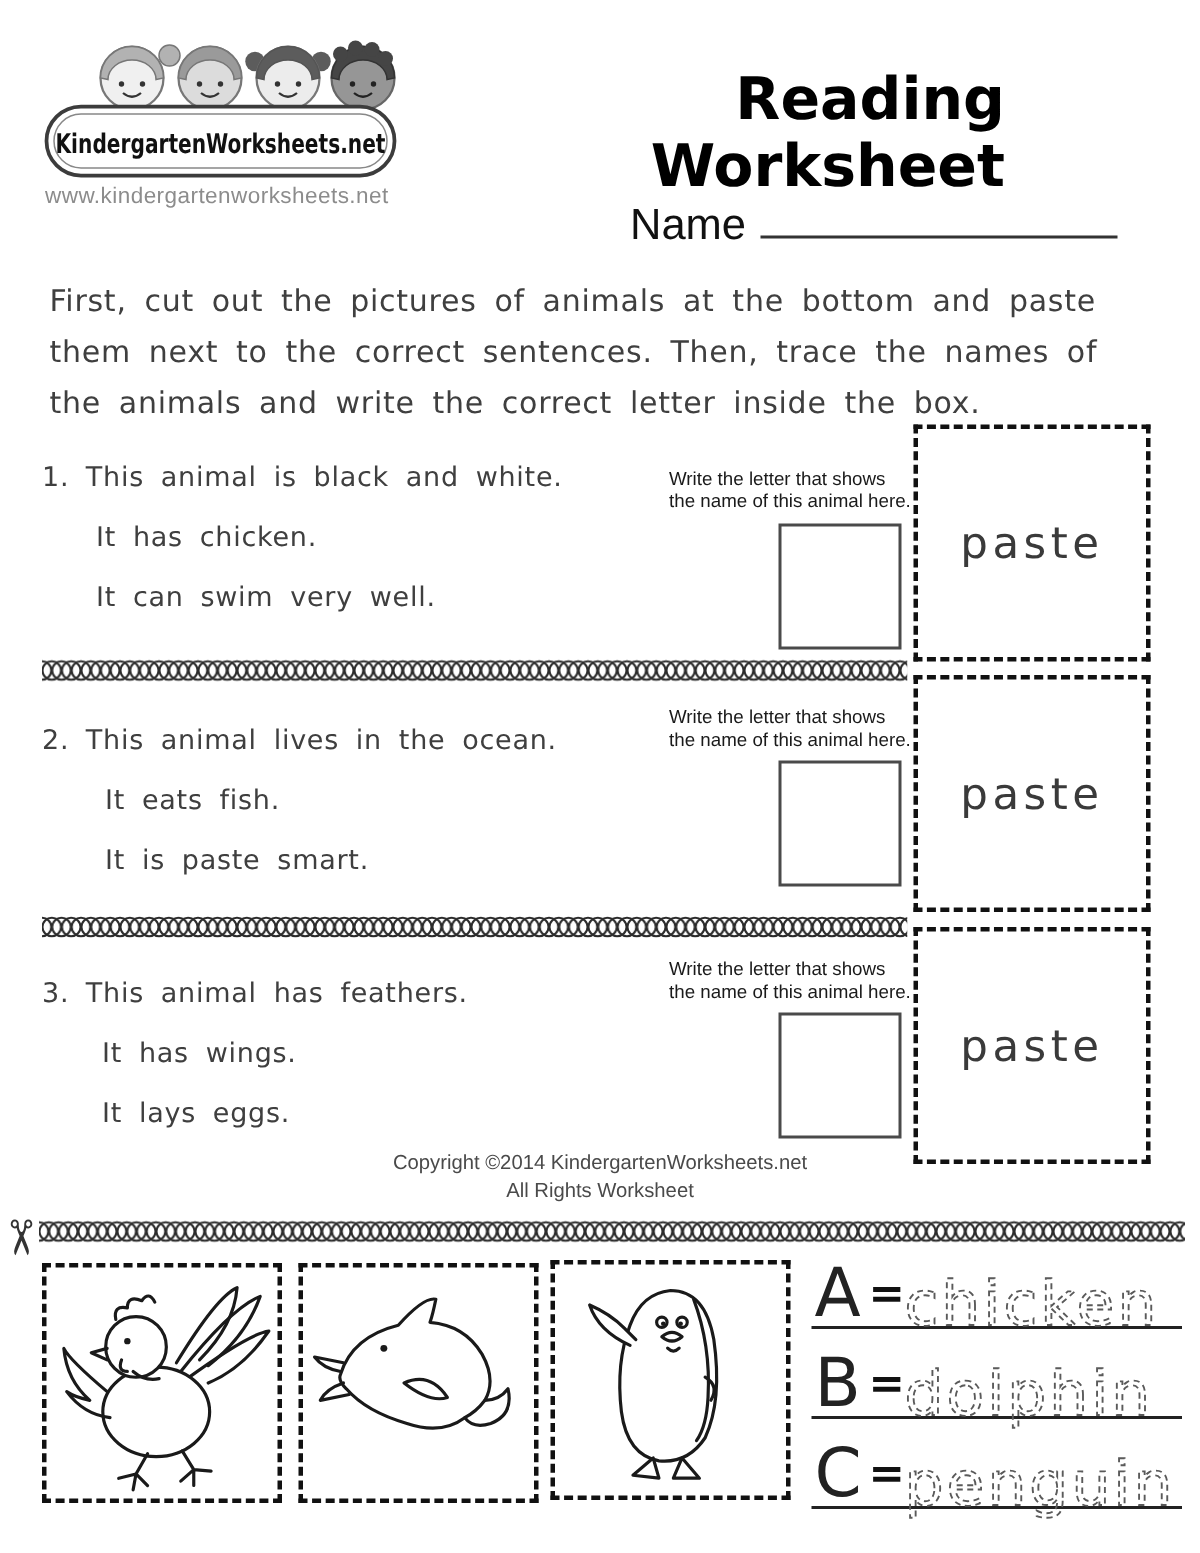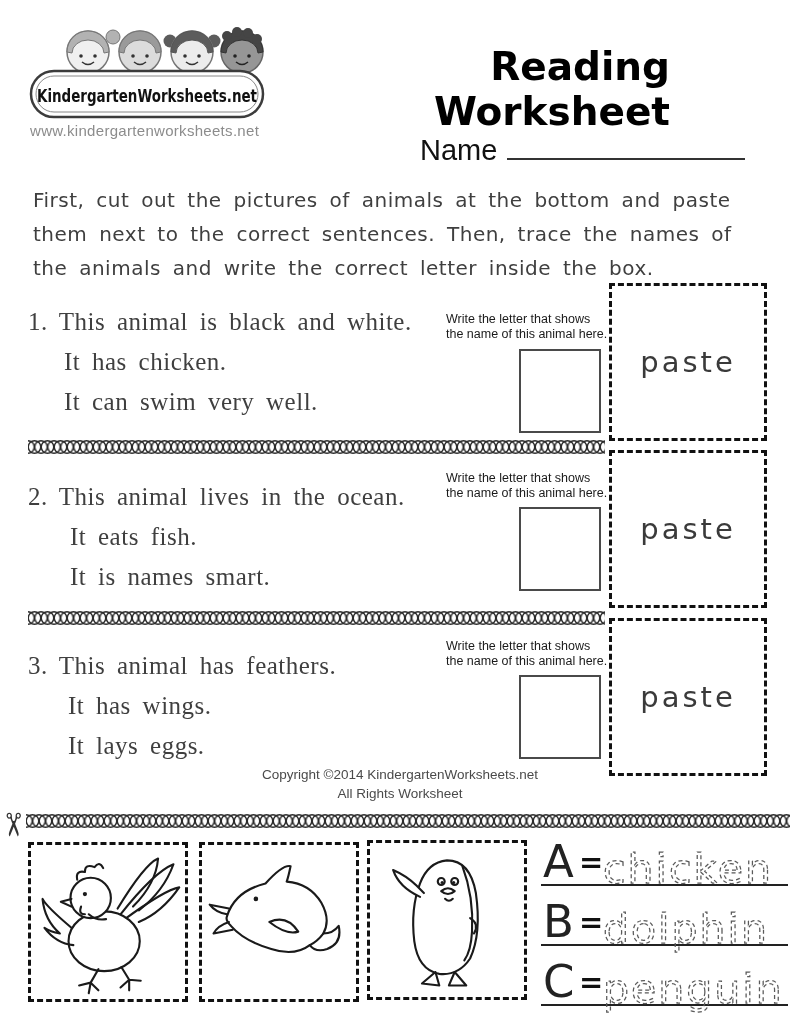--- a/index.html
+++ b/index.html
@@ -13,21 +13,21 @@
   .title{position:absolute;left:262px;top:44px;width:408px;margin:0;text-align:right;
          font-size:39px;font-weight:bold;color:#000;letter-spacing:0;}
   .name-row{position:absolute;left:420px;top:134px;}
   .name-label{font-family:"Liberation Sans",sans-serif;font-size:29px;color:#111;}
   .name-line{display:inline-block;width:238px;height:2px;background:#333;margin-left:10px;
              vertical-align:baseline;}
 
   
   .hand{color:#3f3f3f;letter-spacing:.5px;word-spacing:5px;}
   .instructions{position:absolute;left:33px;top:183px;width:742px;font-size:20px;line-height:34px;}
-  .q-line{position:absolute;font-size:25px;white-space:nowrap;font-family:Liberation Serif, serif;}
+  .q-line{position:absolute;font-size:18px;white-space:nowrap;}
   .q-num{margin-right:11px;}
   .q1l1{left:28px;top:308px;} .q1l2{left:64px;top:348px;} .q1l3{left:64px;top:388px;}
   .q2l1{left:28px;top:483px;} .q2l2{left:70px;top:523px;} .q2l3{left:70px;top:563px;}
   .q3l1{left:28px;top:652px;} .q3l2{left:68px;top:692px;} .q3l3{left:68px;top:732px;}
 
   
   .write-note{position:absolute;left:446px;width:174px;font-family:"Liberation Sans",sans-serif;
               font-size:12.5px;line-height:15px;color:#1a1a1a;}
   .wn1{top:312px;} .wn2{top:471px;} .wn3{top:639px;}
   .write-box{position:absolute;left:519px;width:78px;height:80px;border:2px solid #4a4a4a;background:#fff;}
@@ -158,21 +158,21 @@
 
   <svg class="chain dv1" width="577" height="20">
     <rect width="577" height="20" fill="url(#chainA)"></rect>
       <rect width="577" height="20" fill="url(#chainB)"></rect>
   </svg>
 
   <div class="q-line hand q2l1">
     <span class="q-num">2.</span><span>This animal lives in the ocean.</span>
   </div>
   <div class="q-line hand q2l2">It eats fish.</div>
-  <div class="q-line hand q2l3">It is names smart.</div>
+  <div class="q-line hand q2l3">It is paste smart.</div>
   <div class="write-note wn2">
     <div>Write the letter that shows</div>
     <div>the name of this animal here.</div>
   </div>
   <div class="write-box wb2"></div>
   <div class="paste-box pb2">
     <span class="paste-text">paste</span>
   </div>
 
   <svg class="chain dv2" width="577" height="20">

